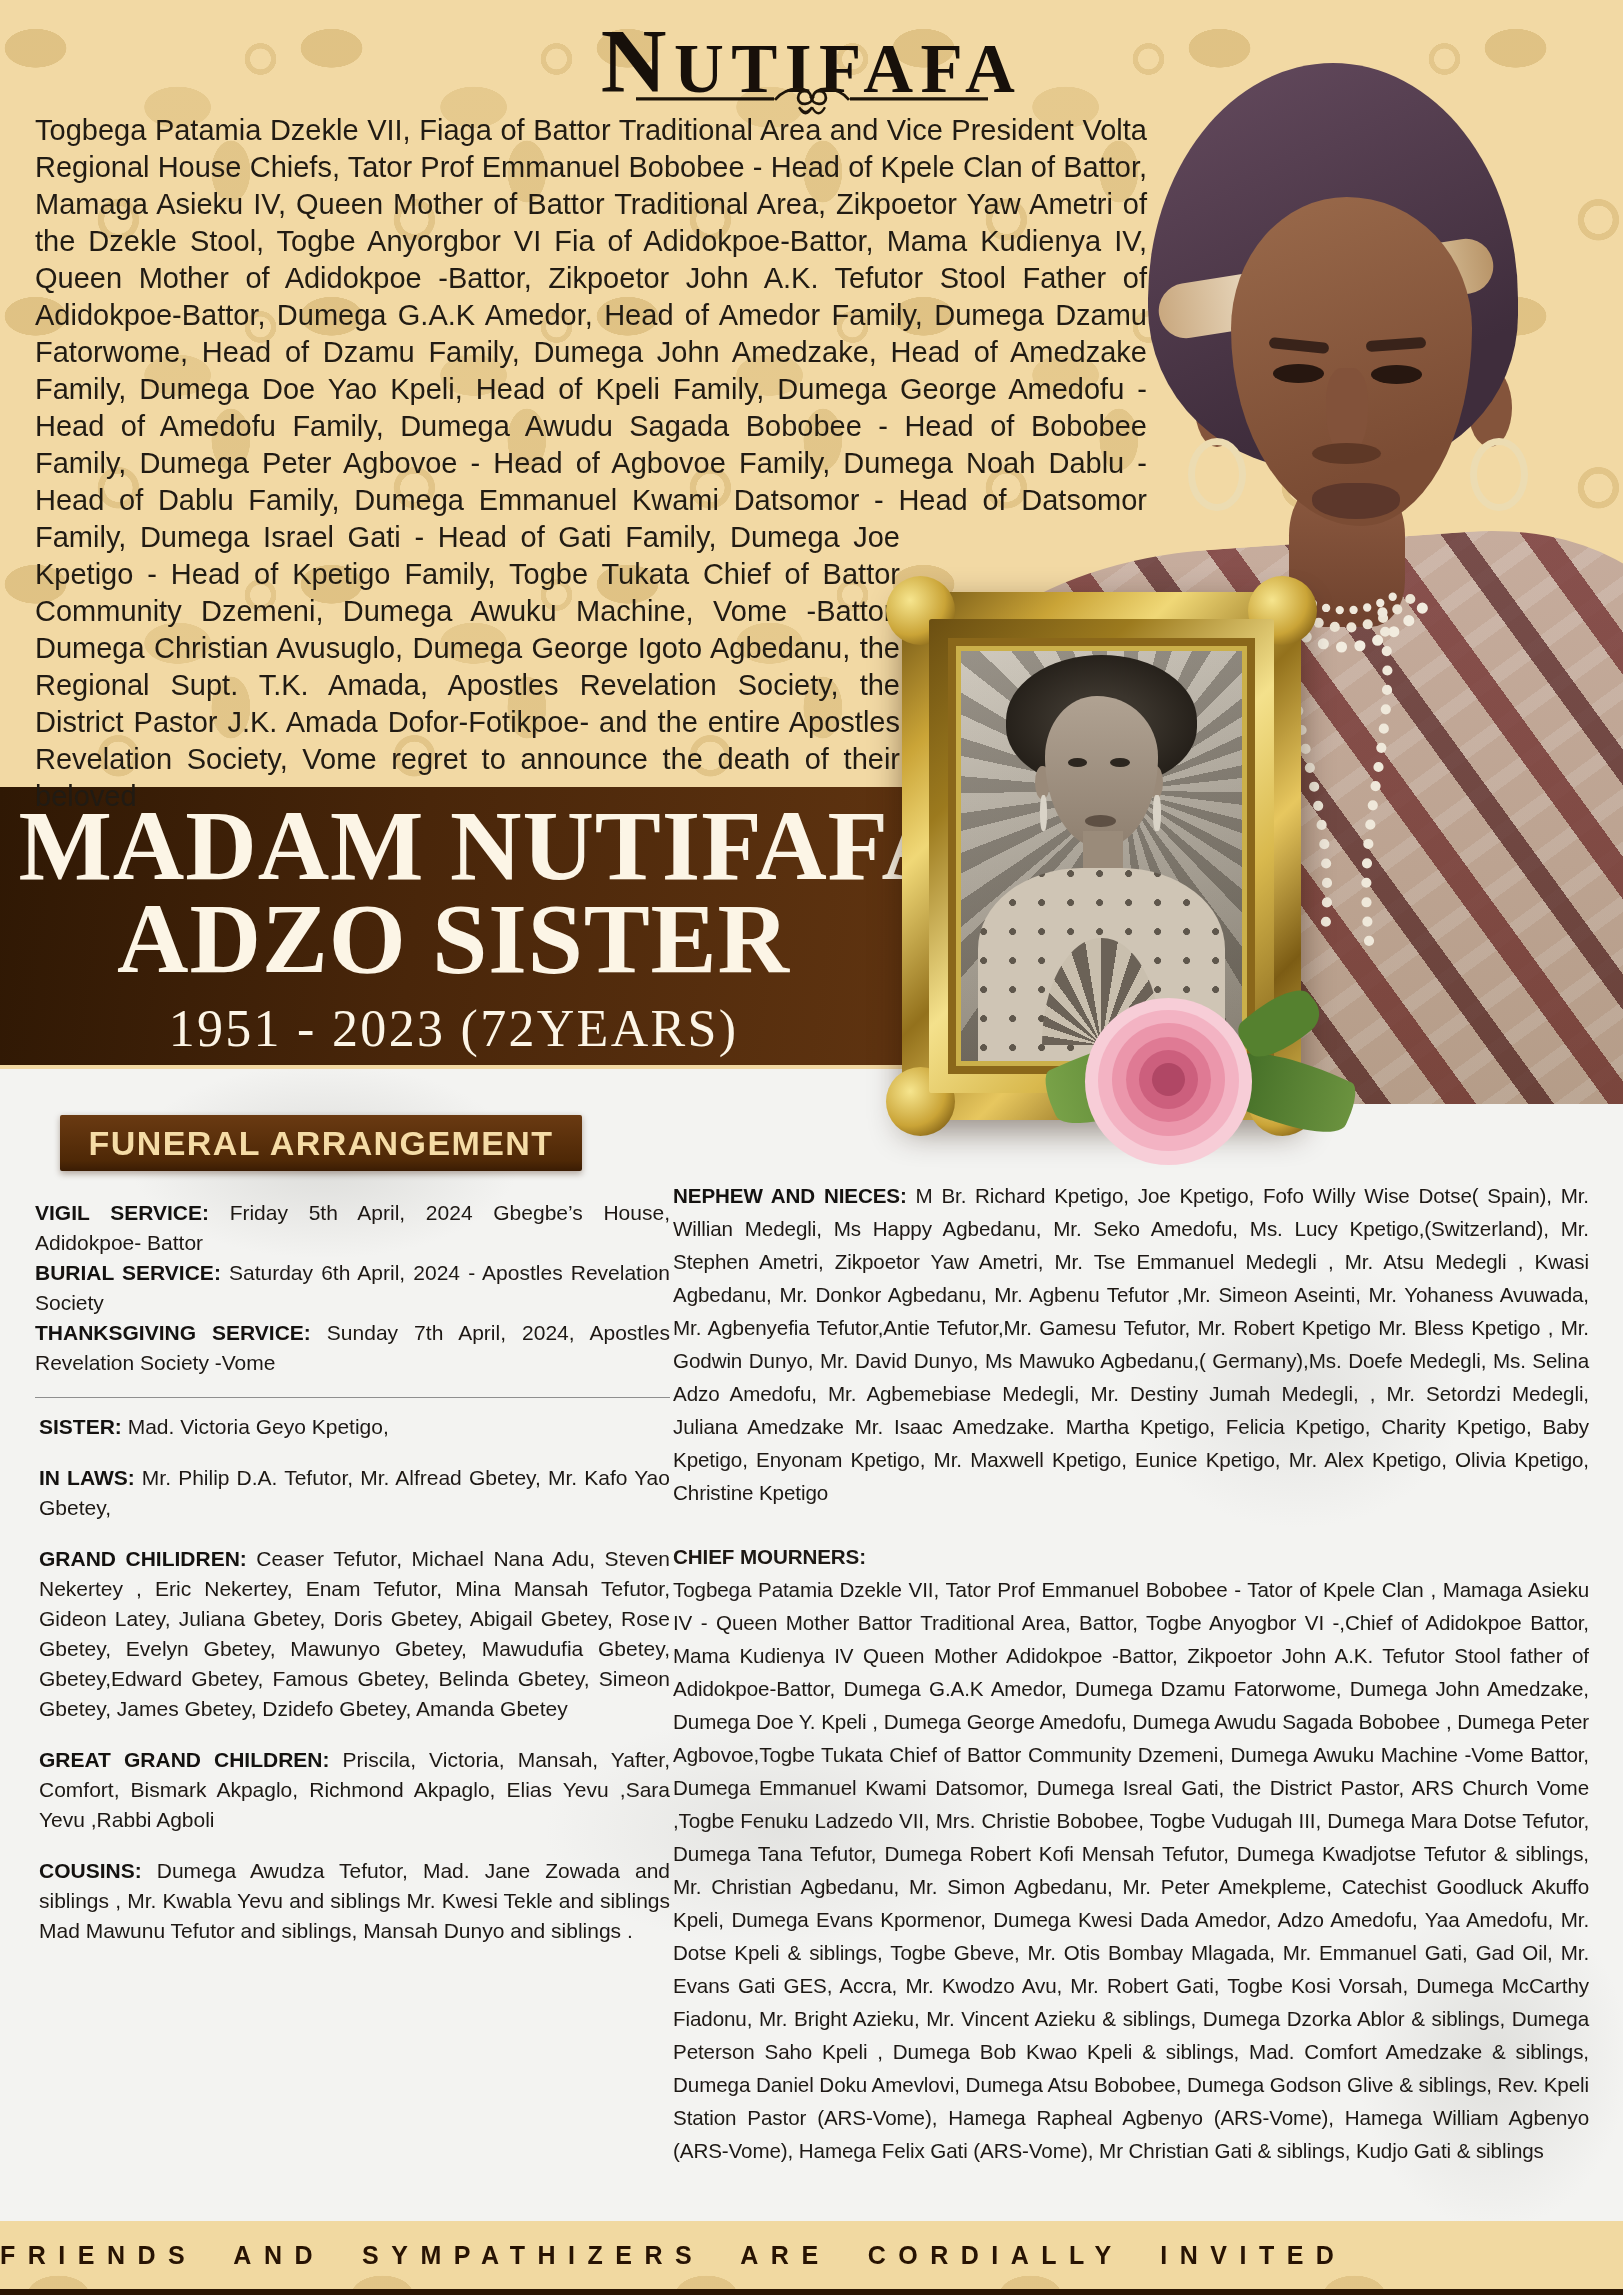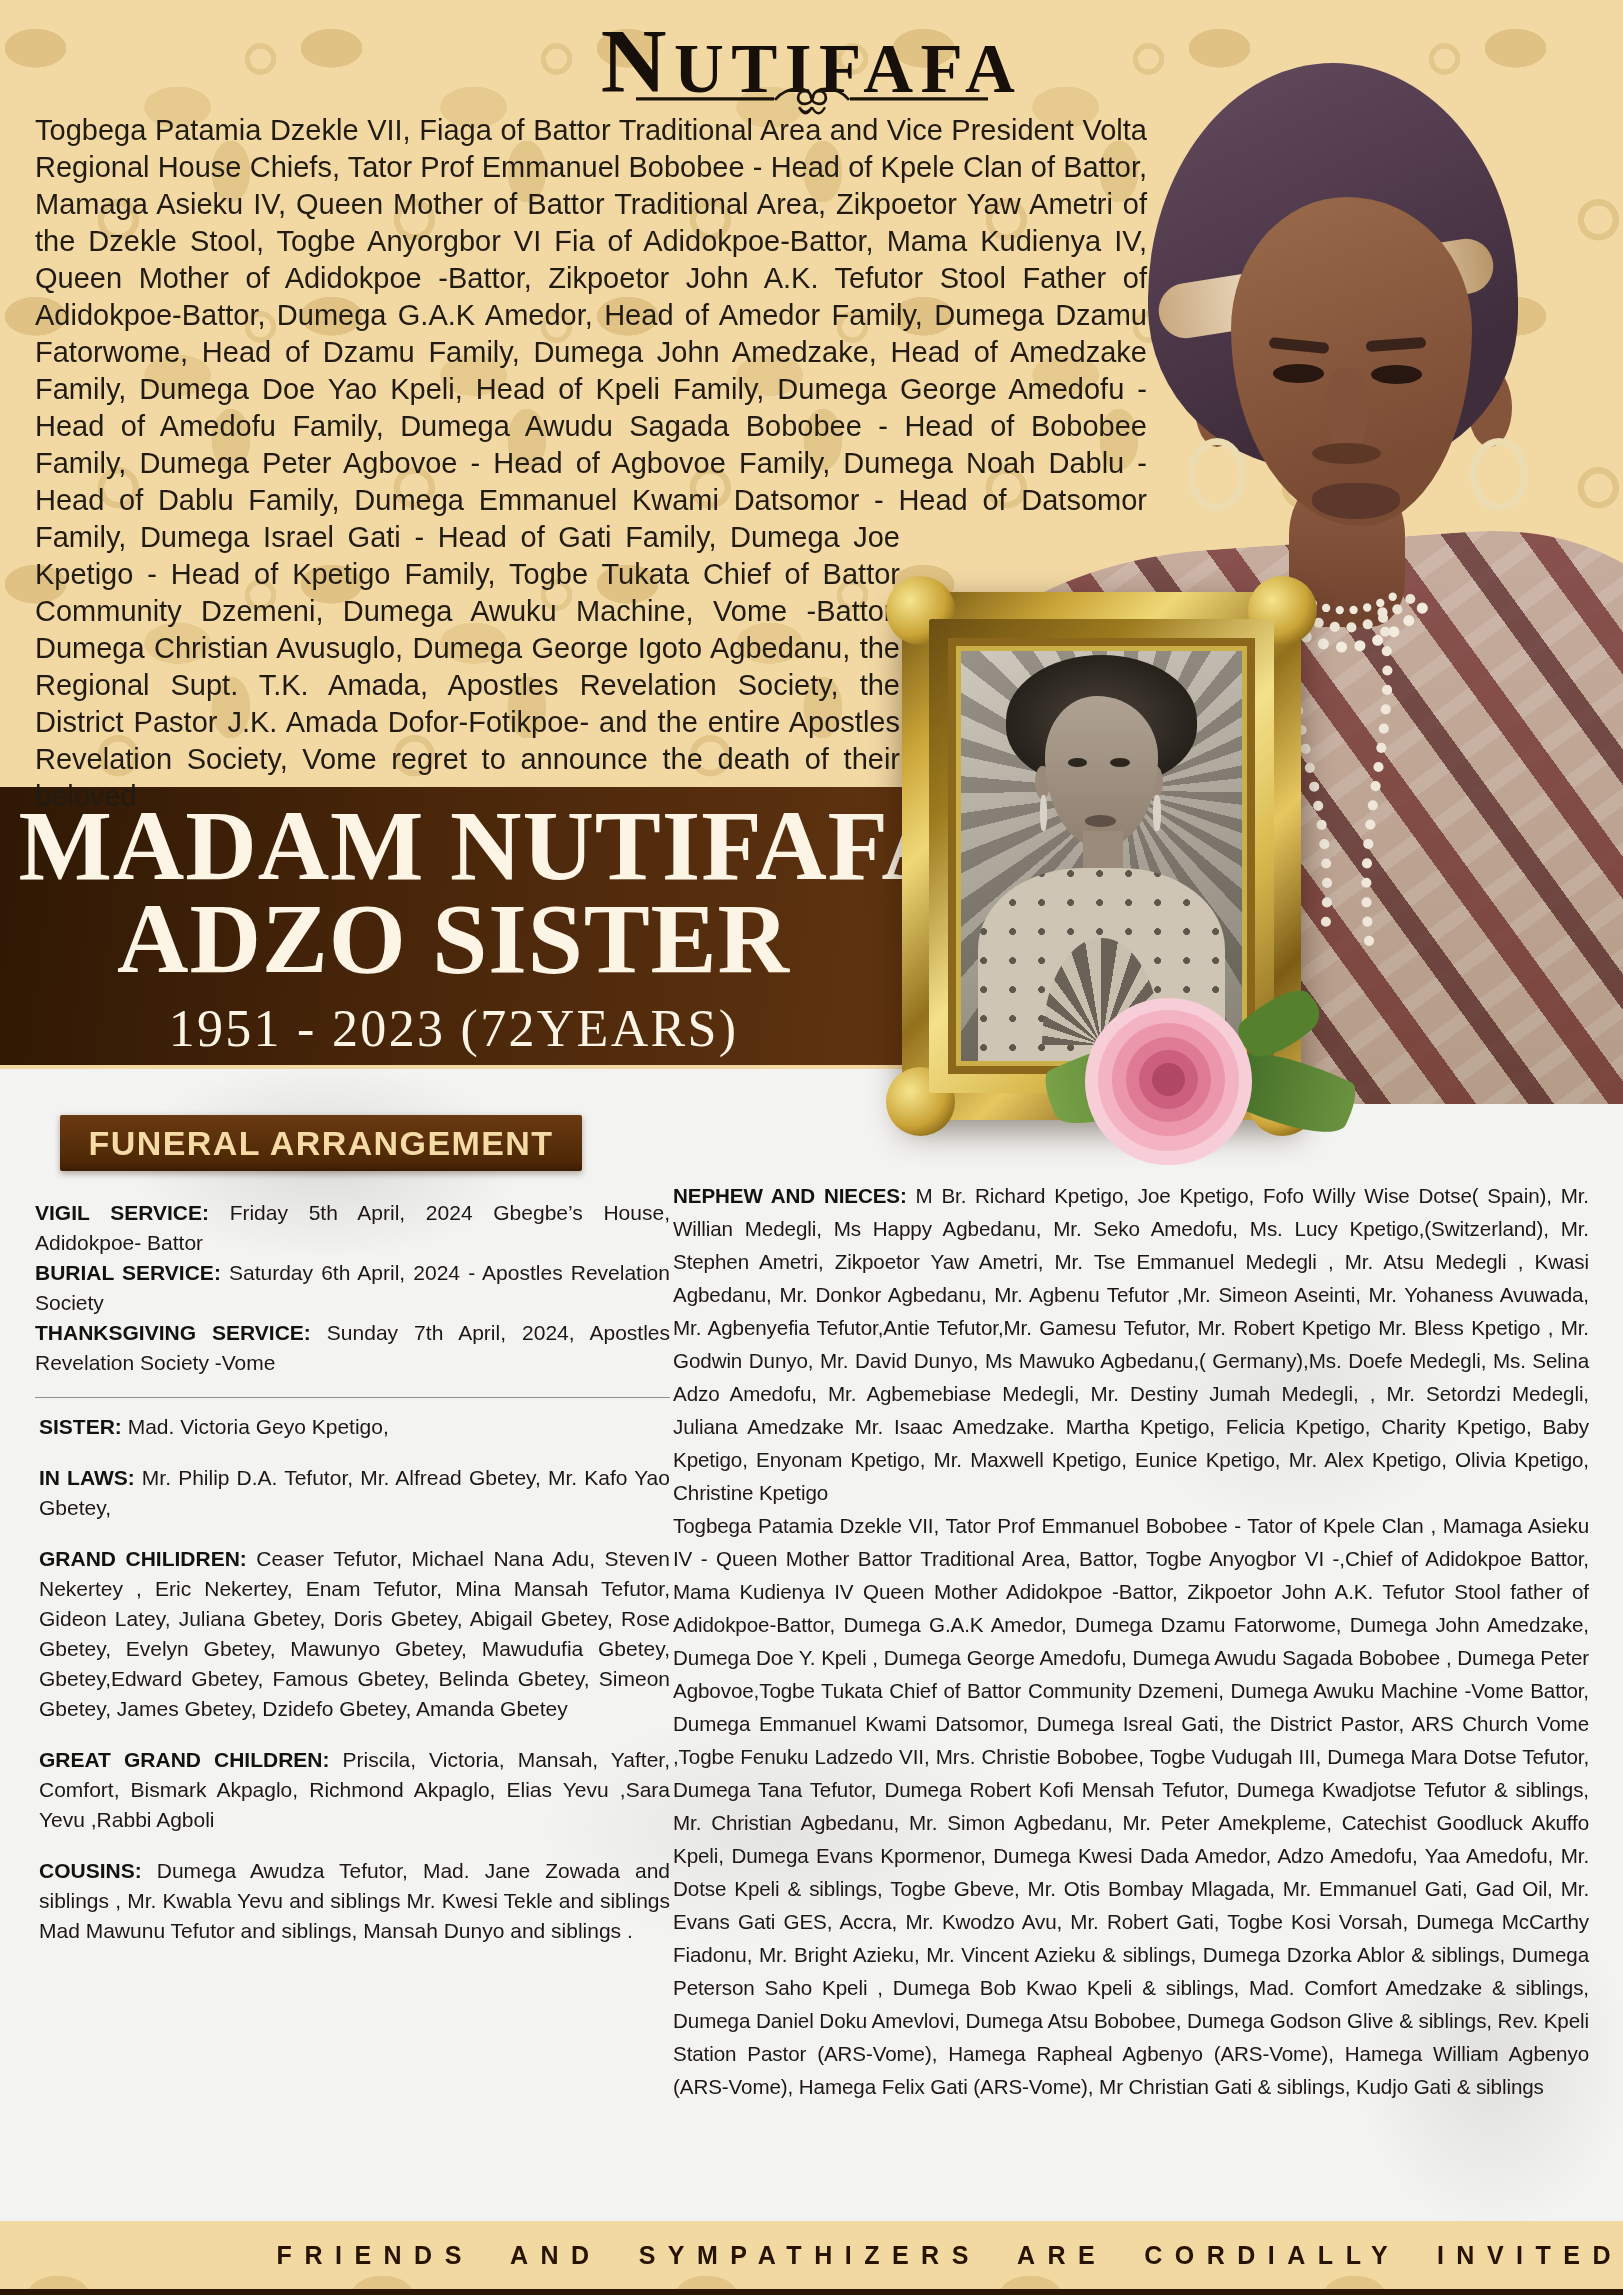--- a/index.html
+++ b/index.html
@@ -154,21 +154,21 @@
   .cm-label{font-weight:700;margin:30.5px 0 0 0;}
   .cm-text{margin:0;text-align:justify;}
 
   
   .footer-band{position:absolute;left:0;top:2221px;width:1623px;height:74px;z-index:6;
     background-color:#f1d9a1;
     background-image:
       radial-gradient(ellipse 51px 32px at 18% 40%, rgba(197,160,86,.35) 0 60%, transparent 61%),
       radial-gradient(ellipse 32px 51px at 72% 70%, rgba(197,160,86,.3) 0 60%, transparent 61%);
     background-size:324px 185px;}
-  .footer-text{width:100%;line-height:69px;text-align:right;font-size:25px;font-weight:600;
+  .footer-text{width:100%;line-height:69px;text-align:left;font-size:25px;font-weight:600;
     letter-spacing:12.5px;word-spacing:17.6px;color:#271303;white-space:nowrap;}
   .footer-strip{position:absolute;left:0;top:2289px;width:1623px;height:6px;background:#2b1605;z-index:7;}
 </style>
 </head>
 <body>
 
 <div id="page">
 
   <div class="bg-top"></div>
 
@@ -278,20 +278,21 @@
       <hr class="div-line">
       <p class="fam fam-first"><b>SISTER:</b><span> Mad. Victoria Geyo Kpetigo,</span></p>
       <p class="fam"><b>IN LAWS:</b><span> Mr. Philip D.A. Tefutor, Mr. Alfread Gbetey, Mr. Kafo Yao Gbetey,</span></p>
       <p class="fam"><b>GRAND CHILIDREN:</b><span> Ceaser Tefutor, Michael Nana Adu, Steven Nekertey , Eric Nekertey, Enam Tefutor, Mina Mansah Tefutor, Gideon Latey, Juliana Gbetey, Doris Gbetey, Abigail Gbetey, Rose Gbetey, Evelyn Gbetey, Mawunyo Gbetey, Mawudufia Gbetey, Gbetey,Edward Gbetey, Famous Gbetey, Belinda Gbetey, Simeon Gbetey, James Gbetey, Dzidefo Gbetey, Amanda Gbetey</span></p>
       <p class="fam"><b>GREAT GRAND CHILDREN:</b><span> Priscila, Victoria, Mansah, Yafter, Comfort, Bismark Akpaglo, Richmond Akpaglo, Elias Yevu ,Sara Yevu ,Rabbi Agboli</span></p>
       <p class="fam"><b>COUSINS:</b><span> Dumega Awudza Tefutor, Mad. Jane Zowada and siblings , Mr. Kwabla Yevu and siblings Mr. Kwesi Tekle and siblings Mad Mawunu Tefutor and siblings, Mansah Dunyo and siblings .</span></p>
     </div>
 
     <div class="col-right">
       <p class="nn"><b>NEPHEW AND NIECES:</b><span> M Br. Richard Kpetigo, Joe Kpetigo, Fofo Willy Wise Dotse( Spain), Mr. Willian Medegli, Ms Happy Agbedanu, Mr. Seko Amedofu, Ms. Lucy Kpetigo,(Switzerland), Mr. Stephen Ametri, Zikpoetor Yaw Ametri, Mr. Tse Emmanuel Medegli , Mr. Atsu Medegli , Kwasi Agbedanu, Mr. Donkor Agbedanu, Mr. Agbenu Tefutor ,Mr. Simeon Aseinti, Mr. Yohaness Avuwada, Mr. Agbenyefia Tefutor,Antie Tefutor,Mr. Gamesu Tefutor, Mr. Robert Kpetigo Mr. Bless Kpetigo , Mr. Godwin Dunyo, Mr. David Dunyo, Ms Mawuko Agbedanu,( Germany),Ms. Doefe Medegli, Ms. Selina Adzo Amedofu, Mr. Agbemebiase Medegli, Mr. Destiny Jumah Medegli, , Mr. Setordzi Medegli, Juliana Amedzake Mr. Isaac Amedzake. Martha Kpetigo, Felicia Kpetigo, Charity Kpetigo, Baby Kpetigo, Enyonam Kpetigo, Mr. Maxwell Kpetigo, Eunice Kpetigo, Mr. Alex Kpetigo, Olivia Kpetigo, Christine Kpetigo</span></p>
+      <p class="cm-label">CHIEF MOURNERS:</p>
       <p class="cm-text">Togbega Patamia  Dzekle VII, Tator Prof Emmanuel Bobobee - Tator of Kpele Clan , Mamaga Asieku IV - Queen Mother Battor Traditional Area, Battor, Togbe Anyogbor VI -,Chief of Adidokpoe Battor, Mama Kudienya IV Queen  Mother  Adidokpoe -Battor, Zikpoetor John A.K. Tefutor Stool father of Adidokpoe-Battor, Dumega G.A.K Amedor, Dumega Dzamu Fatorwome, Dumega  John Amedzake, Dumega  Doe Y. Kpeli , Dumega George Amedofu, Dumega Awudu Sagada Bobobee , Dumega Peter Agbovoe,Togbe Tukata Chief of Battor Community Dzemeni, Dumega Awuku Machine -Vome Battor, Dumega Emmanuel Kwami Datsomor, Dumega Isreal Gati, the District Pastor, ARS Church Vome ,Togbe Fenuku Ladzedo VII, Mrs. Christie Bobobee, Togbe Vudugah  III, Dumega Mara Dotse Tefutor, Dumega Tana Tefutor, Dumega Robert Kofi Mensah Tefutor, Dumega Kwadjotse  Tefutor &amp; siblings, Mr. Christian Agbedanu, Mr. Simon Agbedanu, Mr. Peter Amekpleme, Catechist Goodluck Akuffo Kpeli, Dumega Evans Kpormenor, Dumega Kwesi Dada Amedor, Adzo Amedofu, Yaa Amedofu, Mr. Dotse Kpeli &amp; siblings, Togbe Gbeve, Mr. Otis Bombay Mlagada, Mr. Emmanuel Gati, Gad Oil,  Mr. Evans Gati GES, Accra, Mr. Kwodzo Avu, Mr. Robert Gati, Togbe Kosi Vorsah, Dumega McCarthy Fiadonu, Mr. Bright Azieku, Mr. Vincent Azieku &amp; siblings, Dumega Dzorka Ablor &amp; siblings, Dumega Peterson Saho Kpeli , Dumega Bob Kwao Kpeli  &amp; siblings,  Mad. Comfort Amedzake &amp; siblings, Dumega Daniel Doku Amevlovi, Dumega Atsu Bobobee, Dumega Godson Glive &amp; siblings, Rev. Kpeli Station Pastor (ARS-Vome), Hamega Rapheal Agbenyo (ARS-Vome), Hamega William Agbenyo (ARS-Vome), Hamega Felix Gati (ARS-Vome), Mr Christian Gati &amp; siblings, Kudjo Gati &amp; siblings</p>
     </div>
 
   </div>
 
   <div class="footer-band">
     <div class="footer-text">FRIENDS AND SYMPATHIZERS ARE CORDIALLY INVITED</div>
   </div>
   <div class="footer-strip"></div>
 

